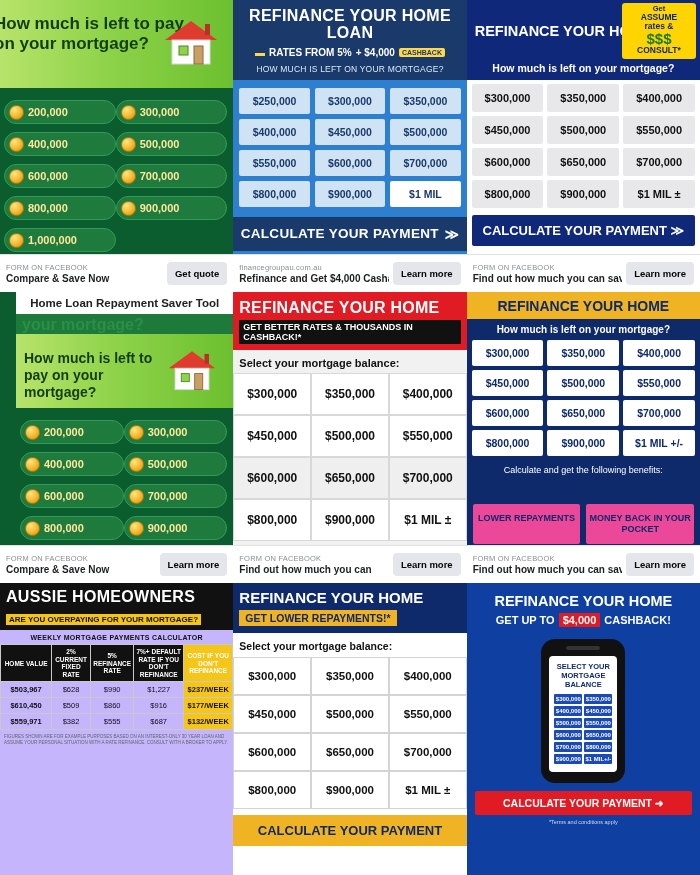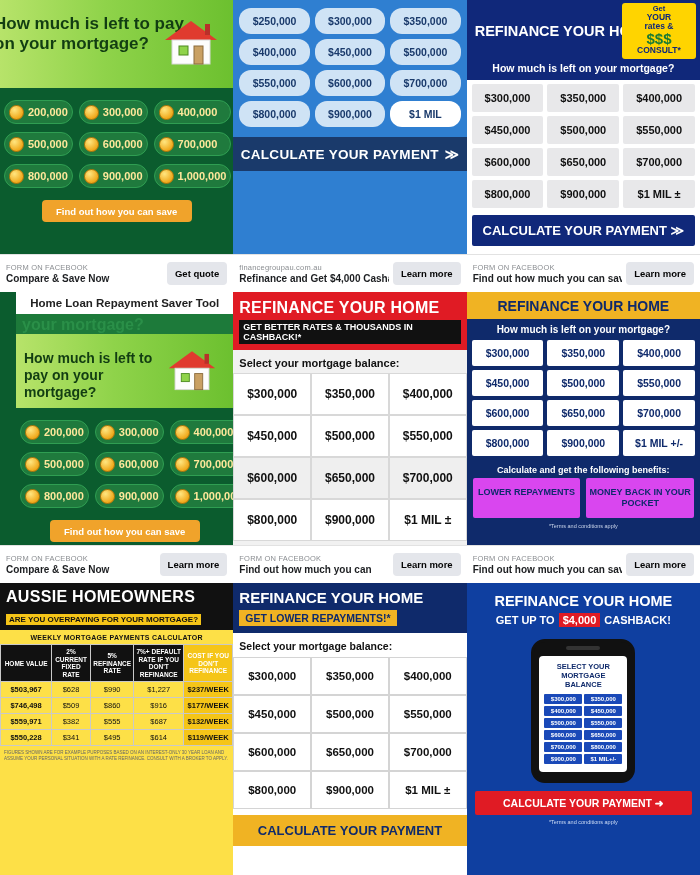--- a/index.html
+++ b/index.html
@@ -47,22 +47,22 @@
     background: linear-gradient(90deg,#b7e36a 0%, #8fd34a 45%, #6cc02f 100%);
   }
   .c1 .top .q {
     position: absolute; left: -6px; top: 14px; width: 190px;
     font-size: 17px; font-weight: 700; color: #123d12; line-height: 1.18;
   }
   .c1 .house {
     position: absolute; right: 14px; top: 18px; width: 56px; height: 48px;
   }
   .amtgrid {
-    display: grid; grid-template-columns: repeat(3, 1fr);
-    gap: 8px 6px; padding: 12px 6px 8px 4px;
+    display: grid; grid-template-columns: repeat(2, 1fr);
+    gap: 8px 0; padding: 12px 6px 8px 4px;
   }
   .coinpill {
     display: flex; align-items: center; gap: 4px;
     background: #1f7a3d; border: 1px solid #2f9e52; border-radius: 13px;
     height: 24px; padding: 0 4px; color: #ffe89b;
     font-size: 11px; font-weight: 700;
   }
   .coin {
     width: 15px; height: 15px; border-radius: 50%;
     background: radial-gradient(circle at 35% 30%, #ffe680, #f0a91c 70%, #c9810a);
@@ -93,21 +93,21 @@
   }
   .c2 .sub {
     font-size: 8.5px; color: #dbe8f7; margin-top: 6px; letter-spacing: .2px;
   }
   .c2 .opts {
     display: grid; grid-template-columns: repeat(3, 1fr);
     gap: 5px; padding: 8px 6px;
   }
   .c2 .opt {
     background: #cfe3f5; color: #1a3a6b; font-size: 10.5px; font-weight: 700;
-    text-align: center; padding: 7px 0; border-radius: 12px;
+    text-align: center; padding: 7px 0; border-radius: 2px;
   }
   .c2 .opt.hl { background: #fff; }
   .c2 .calc {
     display: flex; align-items: center; justify-content: center; gap: 6px;
     background: #1a3a6b; margin: 2px 0 0; padding: 9px 0;
     color: #fff; font-size: 13.5px; font-weight: 800; letter-spacing: .3px;
   }
 
   
   .c3 { background: #fff; }
@@ -183,30 +183,30 @@
   
   .c6 { background: #0f2a6b; }
   .c6 .hdr { background: #f0b323; text-align: center; padding: 6px 4px 5px; }
   .c6 .hdr h1 { margin: 0; font-size: 14px; color: #0f2a6b; font-weight: 800; }
   .c6 .q { text-align: center; color: #fff; font-size: 10px; font-weight: 600; padding: 5px 0 2px; }
   .c6 .tbl { display: grid; grid-template-columns: repeat(3, 1fr); gap: 4px; padding: 3px 5px; }
   .c6 .tbl div {
     background: #fff; color: #0f2a6b; font-size: 10.5px; font-weight: 700;
     text-align: center; padding: 7px 0; border-radius: 2px;
   }
-  .c6 .ben { text-align: center; color: #fff; font-size: 9px; font-weight: 700; padding: 6px 4px 3px; }
+  .c6 .ben { text-align: center; color: #fff; font-size: 9px; font-weight: 400; padding: 6px 4px 3px; }
   .c6 .benrow { display: grid; grid-template-columns: 1fr 1fr; gap: 6px; padding: 0 6px; }
   .c6 .benrow div {
-    background: #d946ef; color: #0f2a6b; font-size: 9px; font-weight: 800;
-    text-align: center; padding: 9px 2px; border-radius: 2px; line-height: 1.25;
+    background: #ec4899; color: #0f2a6b; font-size: 9px; font-weight: 800;
+    text-align: center; padding: 9px 2px; border-radius: 2px; line-height: 1.25; margin-top: 26px;
   }
   .c6 .terms { font-size: 5.5px; color: #c9d4ea; text-align: center; margin-top: 5px; }
 
   
-  .c7 { background: #fde047; }
+  .c7 { background: #c4b5fd; }
   .c7 .hdr { background: #111; padding: 5px 6px 4px; }
   .c7 .hdr h1 { margin: 0; font-size: 16px; color: #fff; font-weight: 800; letter-spacing: .3px; }
   .c7 .hdr .sub { margin-top: 2px; }
   .c7 .hdr .sub span {
     background: #f5c518; color: #111; font-size: 8px; font-weight: 800; padding: 1px 3px;
   }
   .c7 .cap { text-align: center; font-size: 7px; font-weight: 700; color: #111; padding: 4px 0 3px; letter-spacing: .3px; }
   .c7 table { width: 100%; border-collapse: collapse; }
   .c7 th, .c7 td {
     border: 1px solid #c9c9c9; font-size: 7.5px; text-align: center; padding: 3px 1px; color: #111;
@@ -239,21 +239,21 @@
   
   .c9 { background: #0f3fa0; }
   .c9 .hdr { text-align: center; padding: 10px 4px 4px; }
   .c9 .hdr h1 { margin: 0; font-size: 14.5px; color: #fff; font-weight: 800; }
   .c9 .band {
     display: flex; align-items: center; justify-content: center; gap: 4px;
     margin-top: 4px; font-size: 11px; font-weight: 800; color: #fff;
   }
   .c9 .band .amt { background: #e01b24; color: #fff; padding: 1px 4px; }
   .c9 .phone {
-    width: 104px; margin: 8px auto 0; background: #111;
+    width: 84px; margin: 8px auto 0; background: #111;
     border: 3px solid #111; border-radius: 14px; padding: 10px 5px 8px;
   }
   .c9 .notch { width: 34px; height: 4px; background: #333; border-radius: 3px; margin: -6px auto 6px; }
   .c9 .screen { background: #fff; border-radius: 4px; padding: 6px 5px 8px; }
   .c9 .screen .t { font-size: 7.5px; font-weight: 800; color: #0f2a6b; text-align: center; line-height: 1.2; }
   .c9 .pg { display: grid; grid-template-columns: 1fr 1fr; gap: 2px; margin-top: 5px; }
   .c9 .pg div {
     background: #1a49b8; color: #fff; font-size: 6px; font-weight: 700;
     text-align: center; padding: 2px 0; border-radius: 1px;
   }
@@ -322,20 +322,30 @@
     <div class="ad-footer">
       <div class="txt">
         <div class="src">FORM ON FACEBOOK</div>
         <div class="headline">Compare &amp; Save Now</div>
       </div>
       <button class="btn">Get quote</button>
     </div>
   </div>
 
   <div class="cell c2">
+    <div class="hdr">
+      <h1>REFINANCE YOUR HOME LOAN</h1>
+      <div class="rates">
+        <span class="dash">▬</span>
+        <span>RATES FROM 5%</span>
+        <span>+ $4,000</span>
+        <span class="cb">CASHBACK</span>
+      </div>
+      <div class="sub">HOW MUCH IS LEFT ON YOUR MORTGAGE?</div>
+    </div>
     <div class="opts">
       <div class="opt">$250,000</div>
       <div class="opt">$300,000</div>
       <div class="opt">$350,000</div>
       <div class="opt">$400,000</div>
       <div class="opt">$450,000</div>
       <div class="opt">$500,000</div>
       <div class="opt">$550,000</div>
       <div class="opt">$600,000</div>
       <div class="opt">$700,000</div>
@@ -354,21 +364,21 @@
       </div>
       <button class="btn">Learn more</button>
     </div>
   </div>
 
   <div class="cell c3">
     <div class="hdr">
       <h1>REFINANCE YOUR HOME</h1>
       <div class="badge">
         <div class="b1">Get</div>
-        <div class="b2">YOUR</div>
+        <div class="b2">ASSUME</div>
         <div class="b2">rates &amp;</div>
         <div class="b3">$$$</div>
         <div class="b4">CONSULT*</div>
       </div>
     </div>
     <div class="q">How much is left on your mortgage?</div>
     <div class="tbl">
       <div>$300,000</div>
       <div>$350,000</div>
       <div>$400,000</div>
@@ -537,39 +547,32 @@
       </thead>
       <tbody>
         <tr>
           <td class="c0">$503,967</td>
           <td>$628</td>
           <td>$990</td>
           <td>$1,227</td>
           <td class="last">$237/WEEK</td>
         </tr>
         <tr>
-          <td class="c0">$746,498</td>
+          <td class="c0">$610,450</td>
           <td>$509</td>
           <td>$860</td>
           <td>$916</td>
           <td class="last">$177/WEEK</td>
         </tr>
         <tr>
           <td class="c0">$559,971</td>
           <td>$382</td>
           <td>$555</td>
           <td>$687</td>
           <td class="last">$132/WEEK</td>
-        </tr>
-        <tr>
-          <td class="c0">$550,228</td>
-          <td>$341</td>
-          <td>$495</td>
-          <td>$614</td>
-          <td class="last">$119/WEEK</td>
         </tr>
       </tbody>
     </table>
     <div class="fine">FIGURES SHOWN ARE FOR EXAMPLE PURPOSES BASED ON AN INTEREST-ONLY 30 YEAR LOAN AND ASSUME YOUR PERSONAL SITUATION WITH A RATE REFINANCE. CONSULT WITH A BROKER TO APPLY.</div>
   </div>
 
   <div class="cell c8">
     <div class="hdr">
       <h1>REFINANCE YOUR HOME</h1>
       <div class="brush">GET LOWER REPAYMENTS!*</div>

